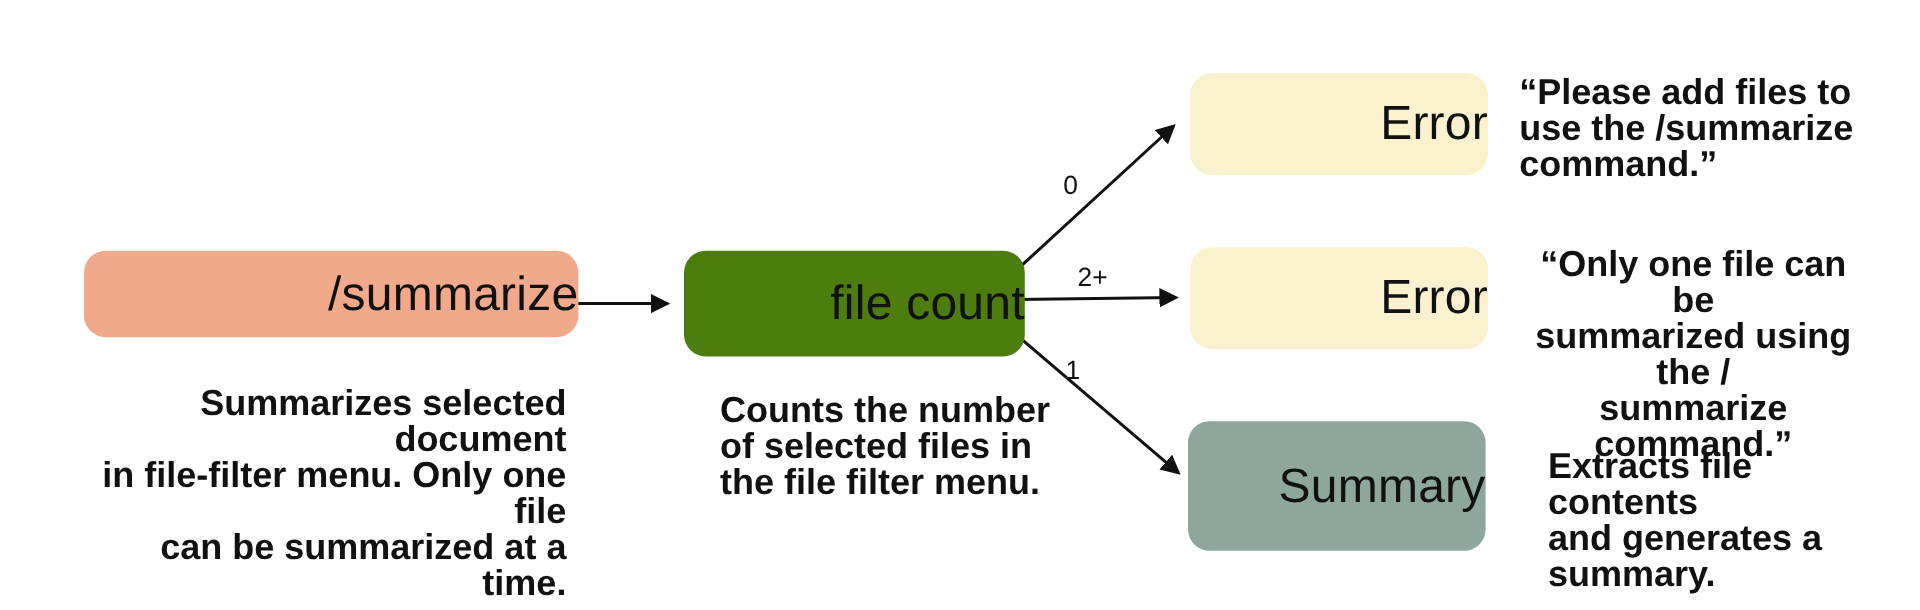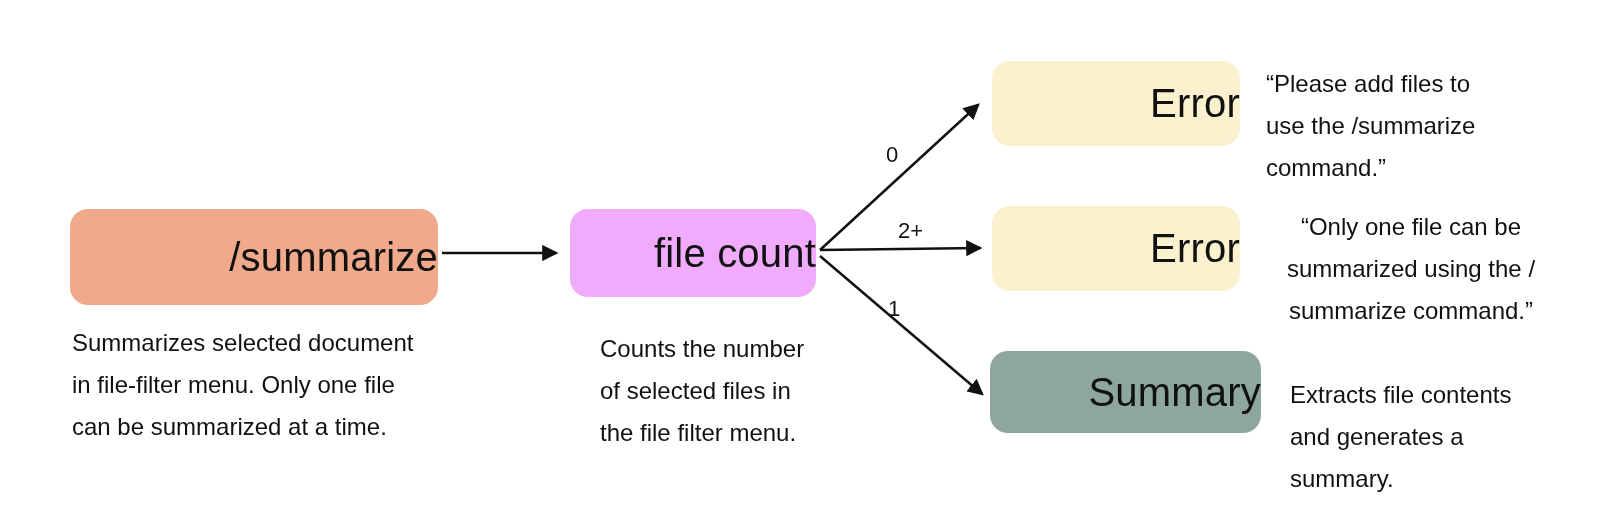--- a/index.html
+++ b/index.html
@@ -30,33 +30,34 @@
     align-items: center;
     justify-content: flex-end;
     border-radius: 18px;
   }
   .node-label {
     font-size: 40px;
     font-weight: 400;
     letter-spacing: 0.2px;
     white-space: nowrap;
   }
-  .node-summarize  { left: 70px;  top: 209px; width: 368px; height: 96px; background: #F0AA8B; }
-  .node-file-count { left: 570px; top: 209px; width: 246px; height: 88px; background: #f0abfc; }
+  .node-summarize  { left: 70px;  top: 209px; width: 368px; height: 72px; background: #F0AA8B; padding-left: 44px; }
+  .node-file-count { left: 570px; top: 209px; width: 284px; height: 88px; background: #4d7c0f; }
   .node-error-zero { left: 992px; top: 61px;  width: 248px; height: 85px; background: #FAF1CF; }
   .node-error-multi{ left: 992px; top: 206px; width: 248px; height: 85px; background: #FAF1CF; }
-  .node-summary    { left: 990px; top: 351px; width: 248px; height: 82px; background: #8DA79C; padding-left: 23px; }
+  .node-summary    { left: 990px; top: 351px; width: 248px; height: 108px; background: #8DA79C; }
 
   .caption {
     position: absolute;
-    font-size: 24px;
-    line-height: 42px;
+    font-size: 30px;
+    line-height: 30px;
     white-space: pre-line;
+    font-weight: bold;
   }
-  .caption-summarize  { left: 72px;   top: 322px; width: 400px; }
+  .caption-summarize  { left: 72px;   top: 322px; width: 400px; text-align: right; }
   .caption-file-count { left: 572px;  top: 328px; width: 280px; margin-left: 28px; }
   .note-error-zero    { left: 1266px; top: 63px;  width: 280px; }
   .note-error-multi   { left: 1266px; top: 206px; width: 290px; text-align: center; }
   .note-summary       { left: 1262px; top: 374px; width: 280px; margin-left: 28px; }
 
   .edge-label {
     position: absolute;
     font-size: 22px;
     line-height: 26px;
     white-space: nowrap;

